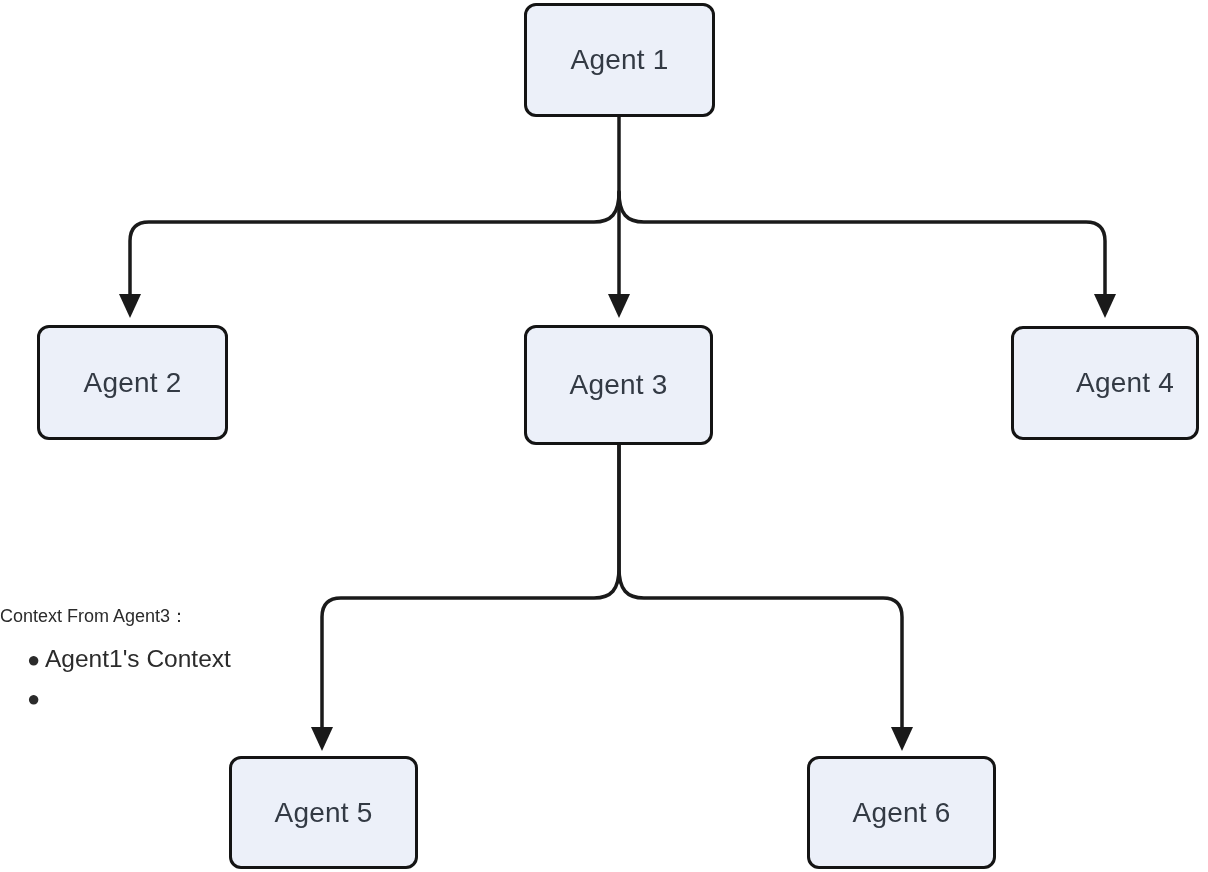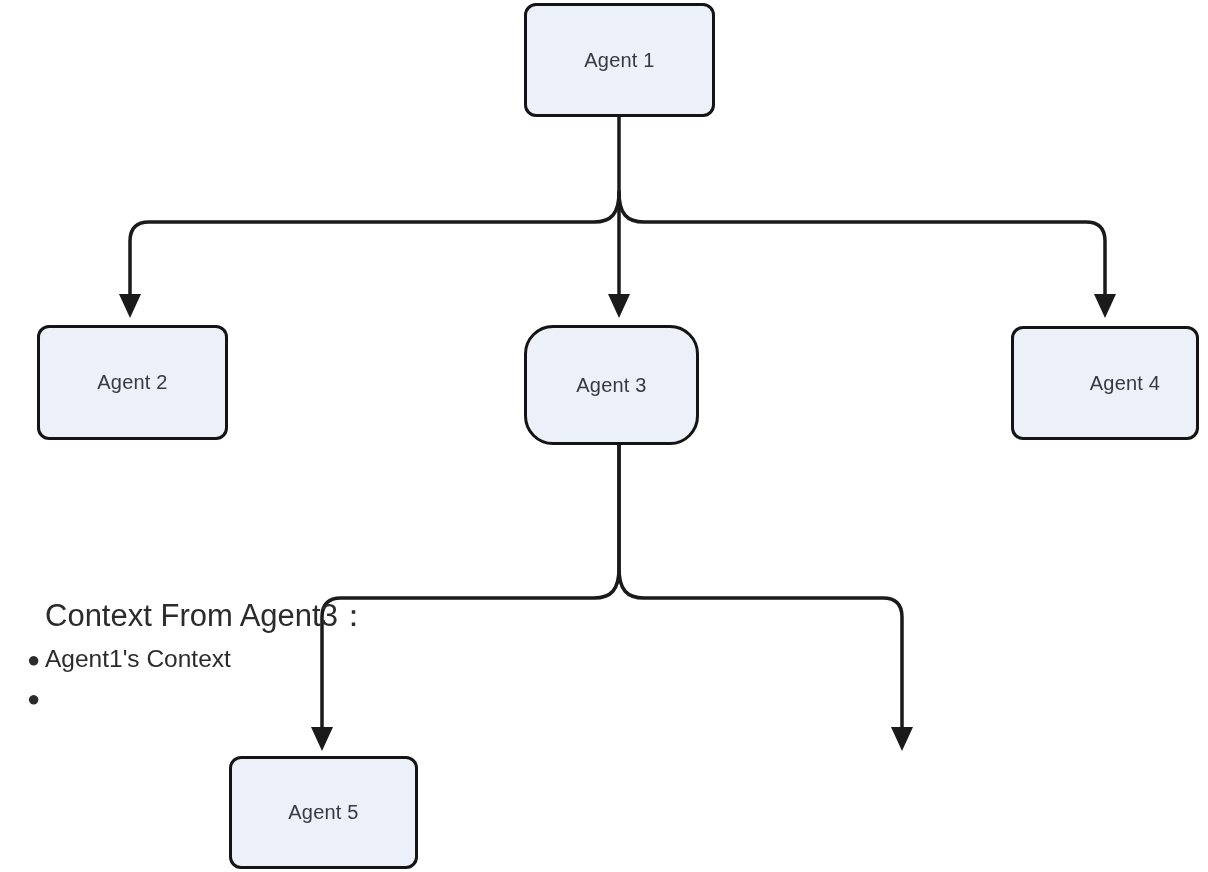--- a/index.html
+++ b/index.html
@@ -25,42 +25,41 @@
   .node {
     position: absolute;
     box-sizing: border-box;
     background: #ECF0F9;
     border: 3.5px solid #141414;
     border-radius: 12px;
     display: flex;
     align-items: center;
     justify-content: center;
     color: #333a44;
-    font-size: 20px;
+    font-size: 28px;
     letter-spacing: 0.2px;
   }
   .n1 { left: 524px; top: 3px;   width: 191px; height: 114px; }
   .n2 { left: 37px;  top: 325px; width: 191px; height: 115px; }
-  .n3 { left: 524px; top: 325px; width: 175px; height: 120px; border-radius: 29px; }
+  .n3 { left: 524px; top: 325px; width: 189px; height: 120px; }
   .n4 { left: 1011px;top: 326px; width: 188px; height: 114px; padding-left: 40px; }
   .n5 { left: 229px; top: 756px; width: 189px; height: 113px; text-align: center; }
   .n6 { left: 807px; top: 756px; width: 189px; height: 113px; }
 
   .context-note {
     position: absolute;
     left: 0px;
     top: 600px;
     width: 310px;
     color: #2b2b2b;
   }
   .note-title {
-    font-size: 31px;
+    font-size: 18px;
     line-height: 32px;
     white-space: nowrap;
-    padding-left: 45px;
   }
   .context-note ul {
     list-style: none;
     margin: 7px 0 0 0;
     padding: 0;
   }
   .context-note li {
     display: flex;
     align-items: baseline;
     font-size: 24.5px;
@@ -108,20 +107,23 @@
   </div>
   <div class="node n3">
     <span>Agent 3</span>
   </div>
   <div class="node n4">
     <span>Agent 4</span>
   </div>
   <div class="node n5">
     <span>Agent 5</span>
   </div>
+  <div class="node n6">
+    <span>Agent 6</span>
+  </div>
 
   <div class="context-note">
     <div class="note-title">Context From Agent3：</div>
     <ul>
       <li>
         <span class="bullet">●</span>
         <span>Agent1's Context</span>
       </li>
       <li>
         <span class="bullet">●</span>

